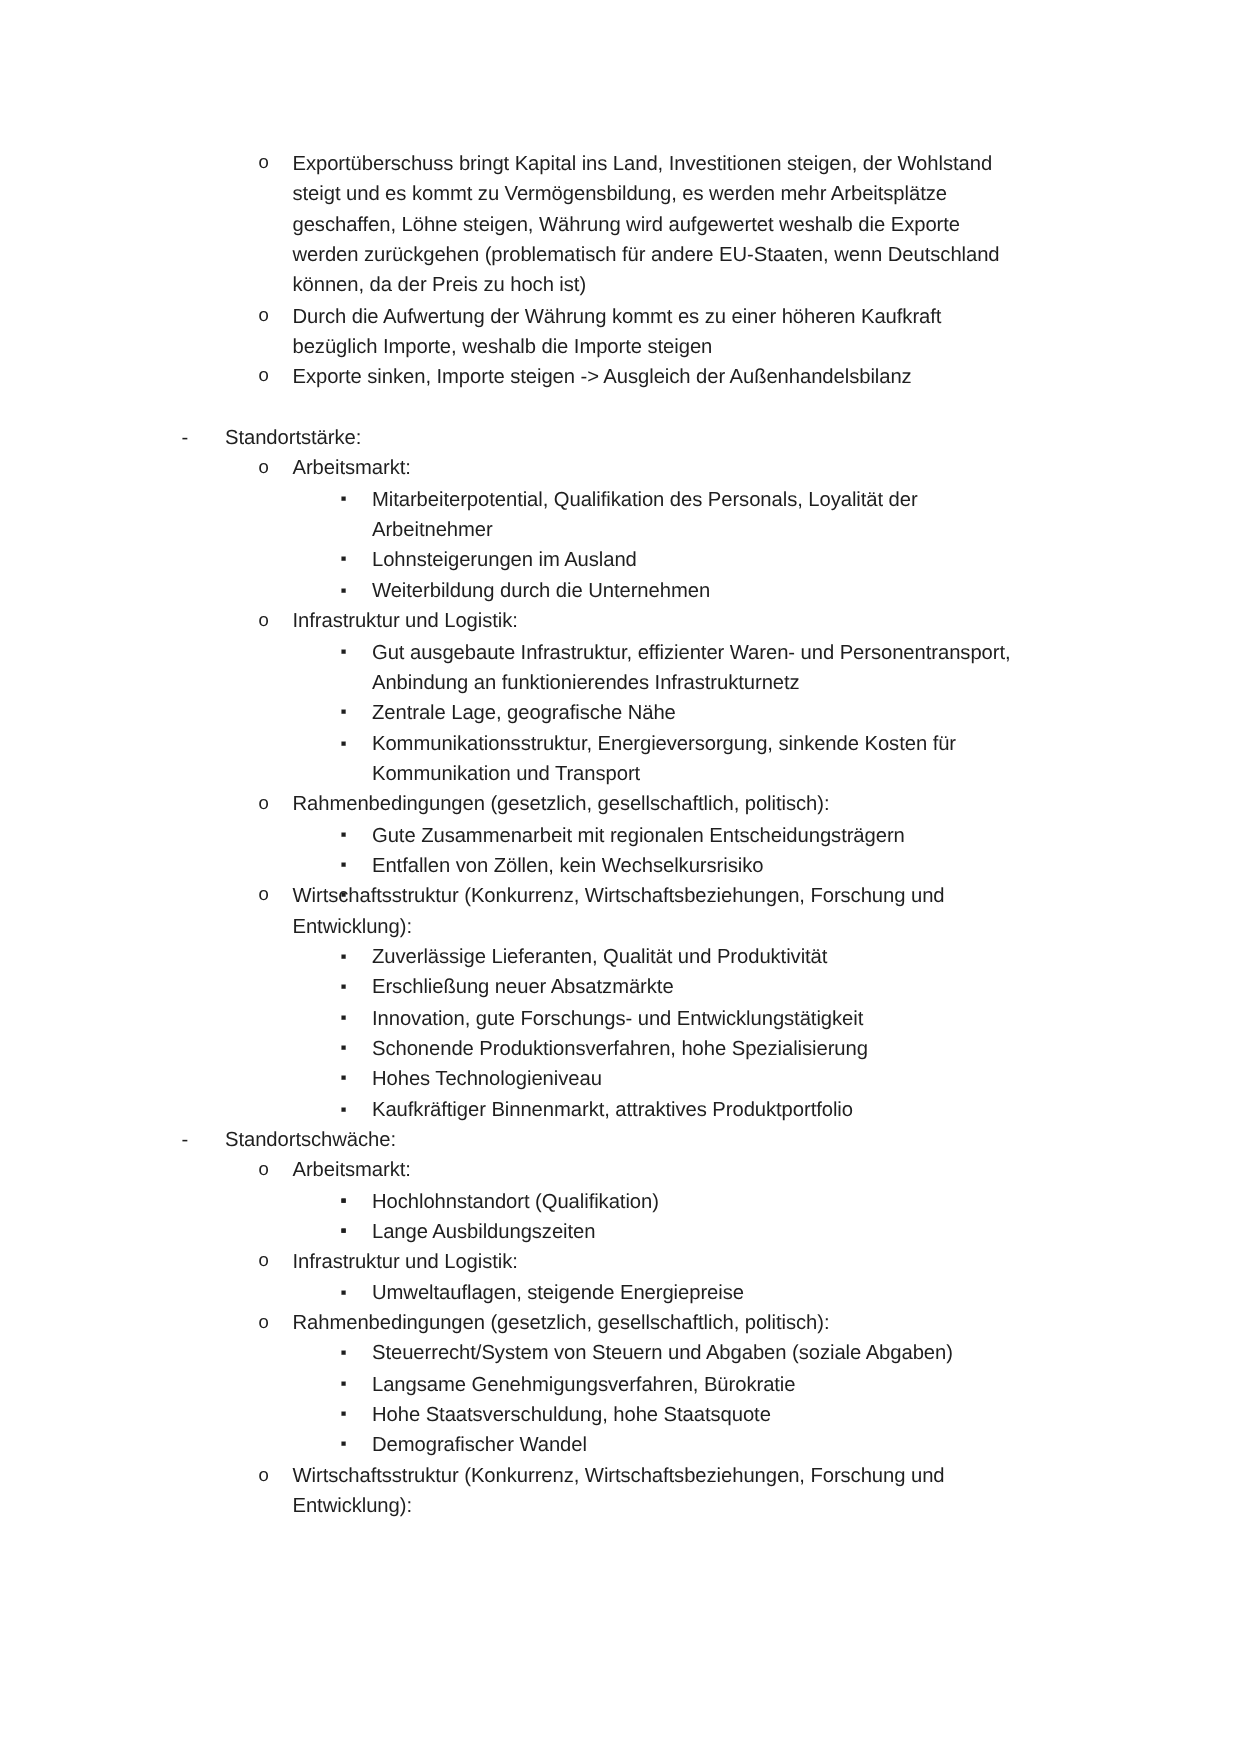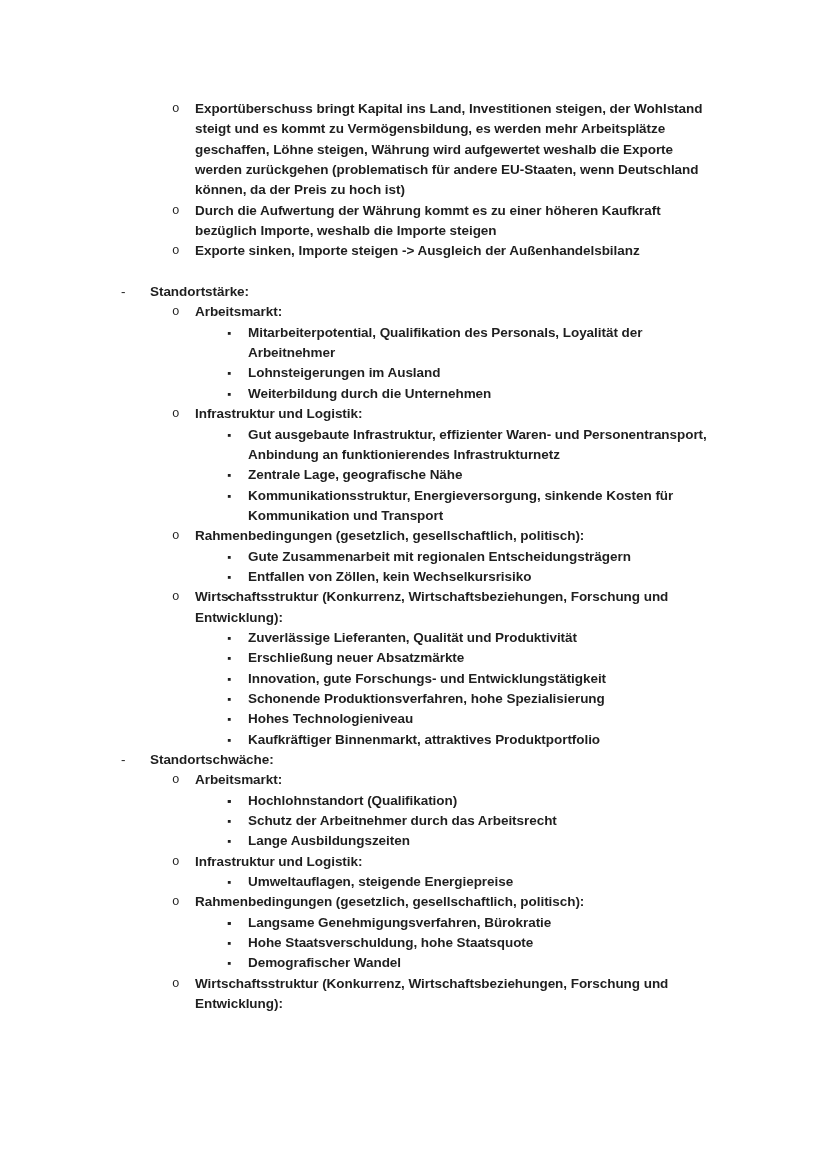--- a/index.html
+++ b/index.html
@@ -20,21 +20,20 @@
     letter-spacing: -0.05px;
   }
   .doc-body {
     padding-top: 99px;
   }
   .item {
     position: relative;
   }
   .item .line {
     white-space: pre;
-    font-weight: bold;
   }
   .l0 { padding-left: 150px; }
   .l1 { padding-left: 195px; }
   .l2 { padding-left: 248px; }
   .marker {
     position: absolute;
     top: 0;
     line-height: 20.35px;
   }
   .l0 .marker { left: 121px; }
@@ -170,40 +169,40 @@
       </div>
       <div class="item l2">
         <span class="marker square">▪</span>
       </div>
       <div class="item l2">
         <span class="marker square">▪</span>
         <div class="line">Hochlohnstandort (Qualifikation)</div>
       </div>
       <div class="item l2">
         <span class="marker square">▪</span>
-        <div class="line">Schutz der Arbeitnehmer durch das Arbeitsrecht</div>
       </div>
       <div class="item l2">
         <span class="marker square">▪</span>
         <div class="line">Lange Ausbildungszeiten</div>
       </div>
       <div class="item l1">
         <span class="marker circle">o</span>
         <div class="line">Infrastruktur und Logistik:</div>
       </div>
       <div class="item l2">
         <span class="marker square">▪</span>
         <div class="line">Umweltauflagen, steigende Energiepreise</div>
       </div>
       <div class="item l1">
         <span class="marker circle">o</span>
         <div class="line">Rahmenbedingungen (gesetzlich, gesellschaftlich, politisch):</div>
       </div>
       <div class="item l2">
         <span class="marker square">▪</span>
+        <div class="line">Steuerrecht/System von Steuern und Abgaben (soziale Abgaben)</div>
       </div>
       <div class="item l2">
         <span class="marker square">▪</span>
         <div class="line">Langsame Genehmigungsverfahren, Bürokratie</div>
       </div>
       <div class="item l2">
         <span class="marker square">▪</span>
         <div class="line">Hohe Staatsverschuldung, hohe Staatsquote</div>
       </div>
       <div class="item l2">

